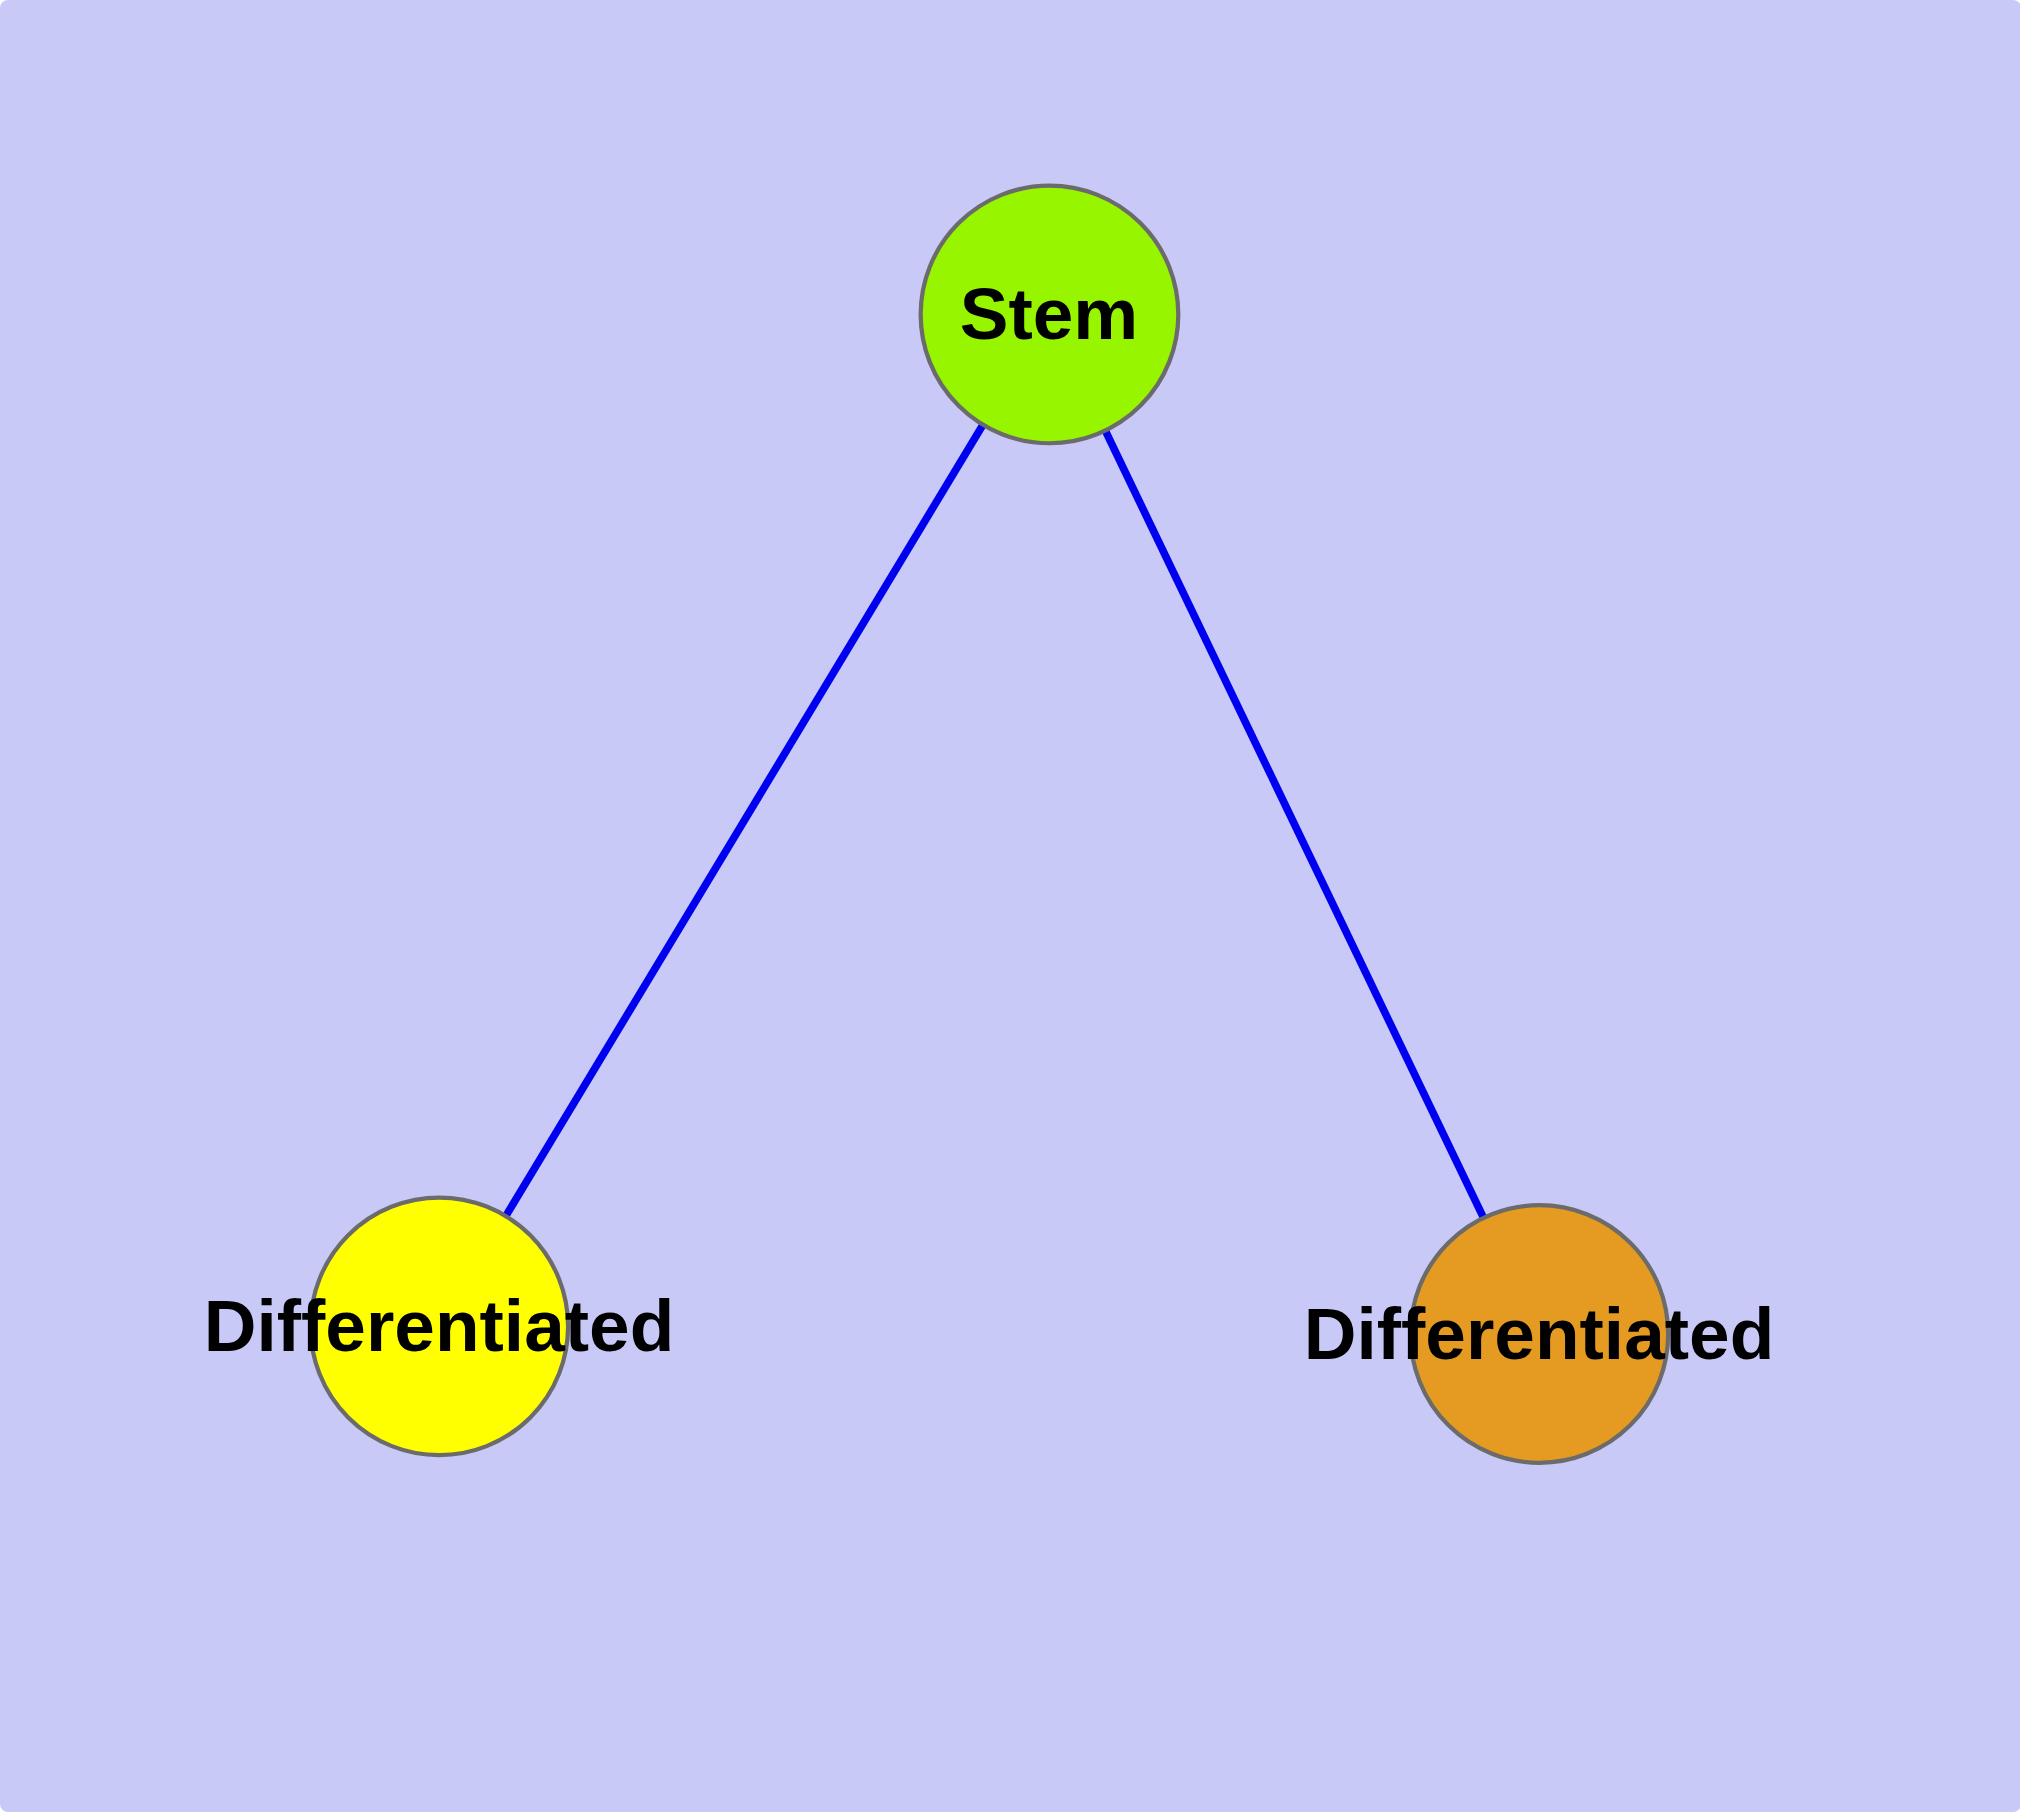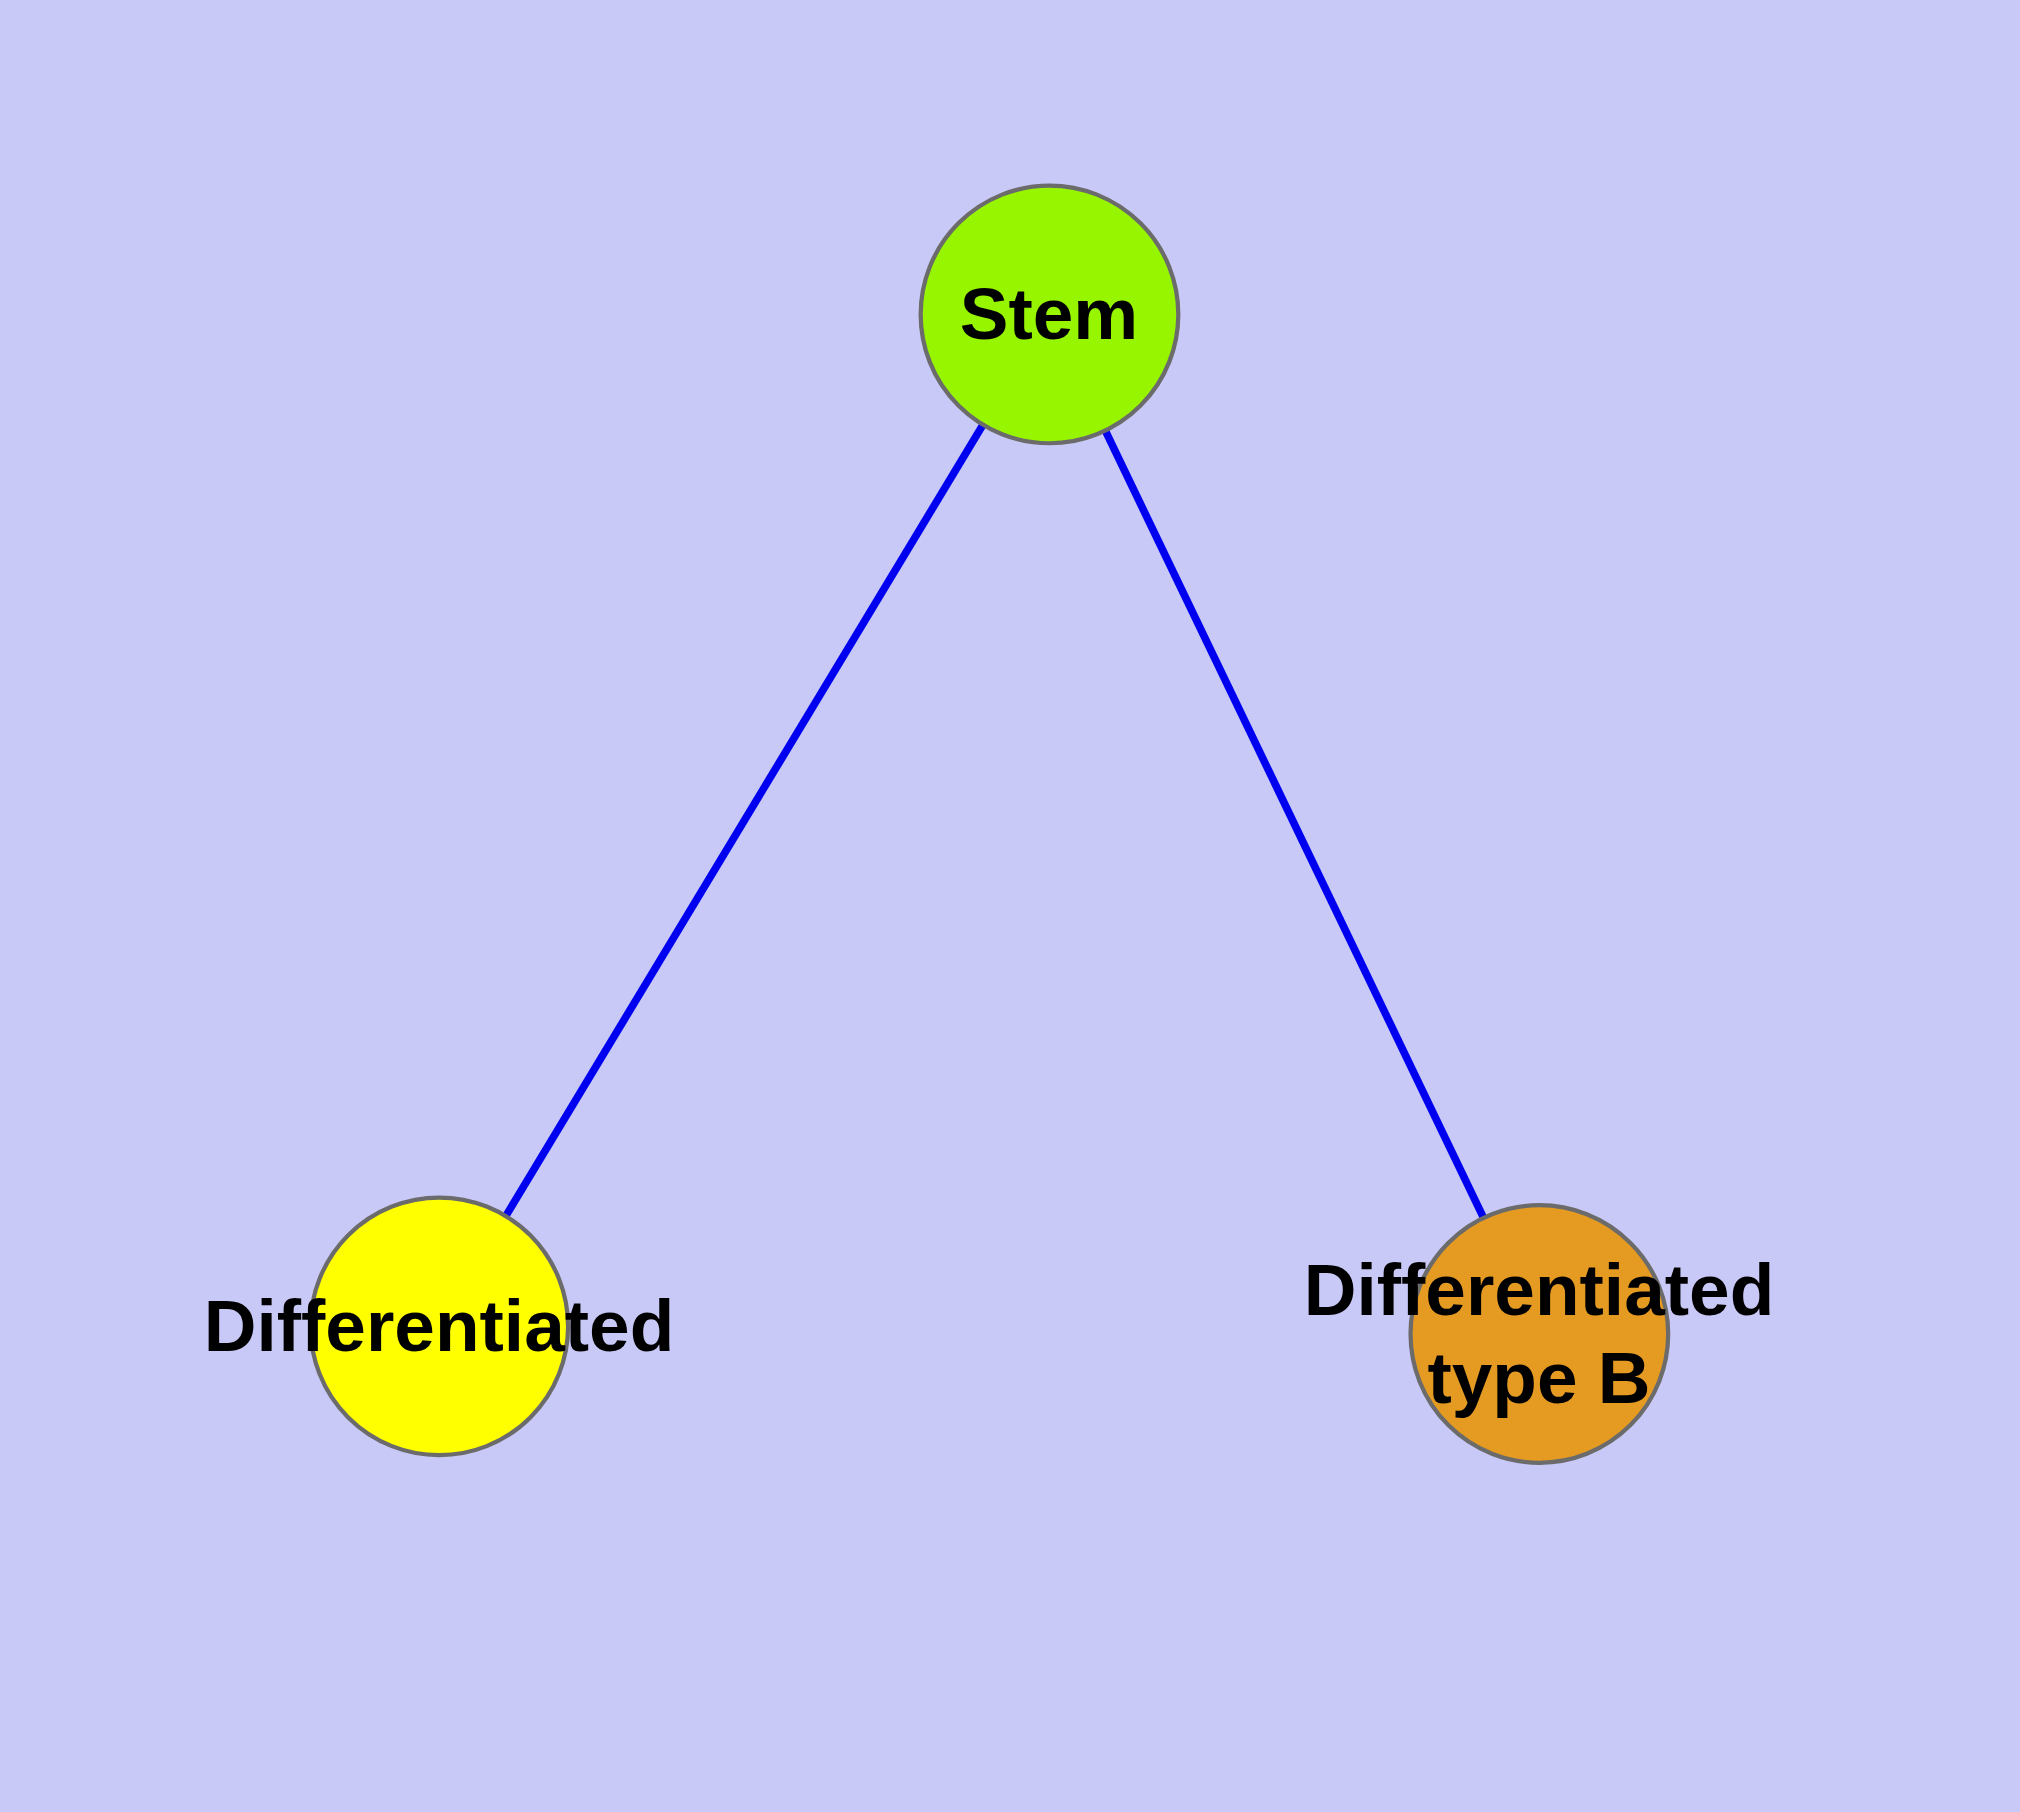--- a/index.html
+++ b/index.html
@@ -2,20 +2,21 @@
 <html style="font-size:13.6px"><head>
 <meta charset="utf-8">
 <style>
   html, body { margin: 0; padding: 0; }
   .canvas {
     position: relative;
     width: 2021px;
     height: 1812px;
     overflow: hidden;
     font-family: "Liberation Sans", sans-serif;
+    border-radius: 8px;
   }
   .graph-svg {
     position: absolute;
     left: 0; top: 0;
     width: 2021px;
     height: 1812px;
     display: block;
   }
   .node-label {
     position: absolute;
@@ -44,16 +45,15 @@
   <div class="node-label" style="left: 1049px; top: 314px;">
     <span class="line">Stem</span>
   </div>
 
   <div class="node-label" style="left: 439px; top: 1326px;">
     <span class="line">Differentiated</span>
   </div>
 
   <div class="node-label" style="left: 1539px; top: 1334px;">
     <span class="line">Differentiated</span>
-    <span class="line">type B</span>
   </div>
 </div>
 
 
 </body></html>

